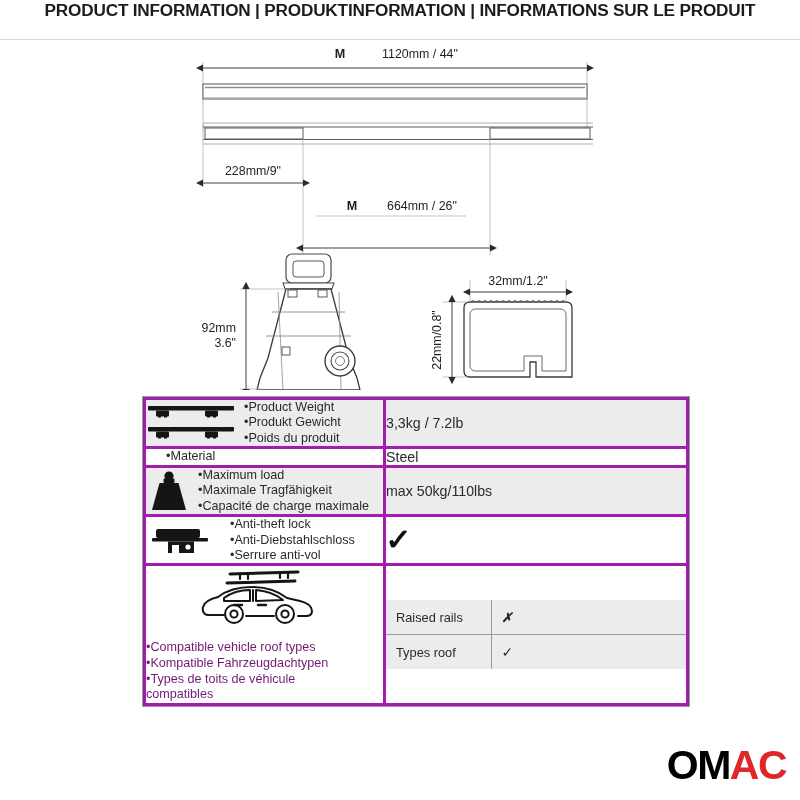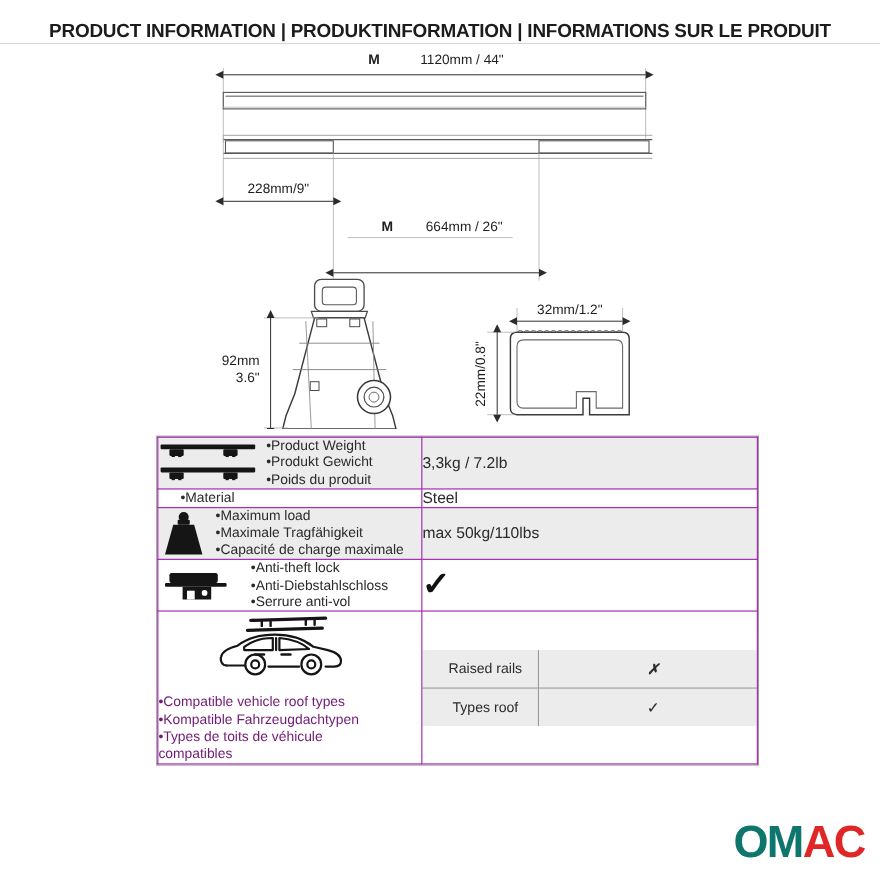--- a/index.html
+++ b/index.html
@@ -18,21 +18,21 @@
     background: #ffffff;
   }
 
   
   .header {
     position: absolute;
     left: 0; top: 0;
     width: 800px;
     height: 40px;
     display: flex;
-    align-items: flex-end;
+    align-items: flex-start;
     justify-content: center;
     border-bottom: 1px solid #d8d8d8;
   }
   .header-title {
     font-size: 17.2px;
     font-weight: bold;
     letter-spacing: -0.2px;
     color: #1c1c1c;
     white-space: nowrap;
   }
@@ -52,21 +52,21 @@
     width: 548px;
     border: 1px solid #9a9a9a;
     border-collapse: collapse;
   }
   .spec-table table {
     width: 100%;
     border-collapse: collapse;
     table-layout: fixed;
   }
   .spec-table td {
-    border: 1px solid #a21caf;
+    border: 3px solid #a21caf;
     padding: 0;
     vertical-align: middle;
   }
   .row-shaded { background: #ececec; }
   .row-plain  { background: #ffffff; }
 
   .cell-label {
     width: 240px;
     padding: 5px 6px 5px 8px;
   }
@@ -99,21 +99,21 @@
     border-collapse: collapse;
     table-layout: fixed;
   }
   .nested td {
     border: 1px solid #9a9a9a;
     font-size: 12.8px;
     color: #2a2a2a;
   }
   .nested td.rt-name { padding: 9px 0 9px 10px; width: 105px; }
   .nested td.rt-mark { padding: 9px 0 9px 10px; font-size: 14px; }
-  .nested tr td { border-left: 0; text-align: center; }
+  .nested tr td { border-left: 0; }
   .nested tr:first-child td { border-top: 0; }
   .nested tr:last-child td { border-bottom: 0; }
   .nested td:last-child { border-right: 0; }
 
   .mark-x { font-weight: bold; font-style: italic; font-size: 13px; }
   .mark-check { font-size: 14px; }
   .big-check {
     font-size: 30px;
     line-height: 1;
     font-weight: bold;
@@ -140,21 +140,21 @@
 
   
   .logo {
     position: absolute;
     right: 14px; bottom: 14px;
     font-size: 41px;
     font-weight: bold;
     letter-spacing: -1.5px;
     line-height: 1;
   }
-  .logo .dark { color: #0f766e; }
+  .logo .dark { color: #000000; }
   .logo .red  { color: #e02727; margin-top: 40px; }
 
   .dim-text { font-size: 12.4px; fill: #1f1f1f; font-family: "Liberation Sans", sans-serif; }
   .dim-text-b { font-size: 12.6px; fill: #1f1f1f; font-weight: bold; font-family: "Liberation Sans", sans-serif; }
 </style>
 </head>
 <body>
 
 <div id="page">
 

